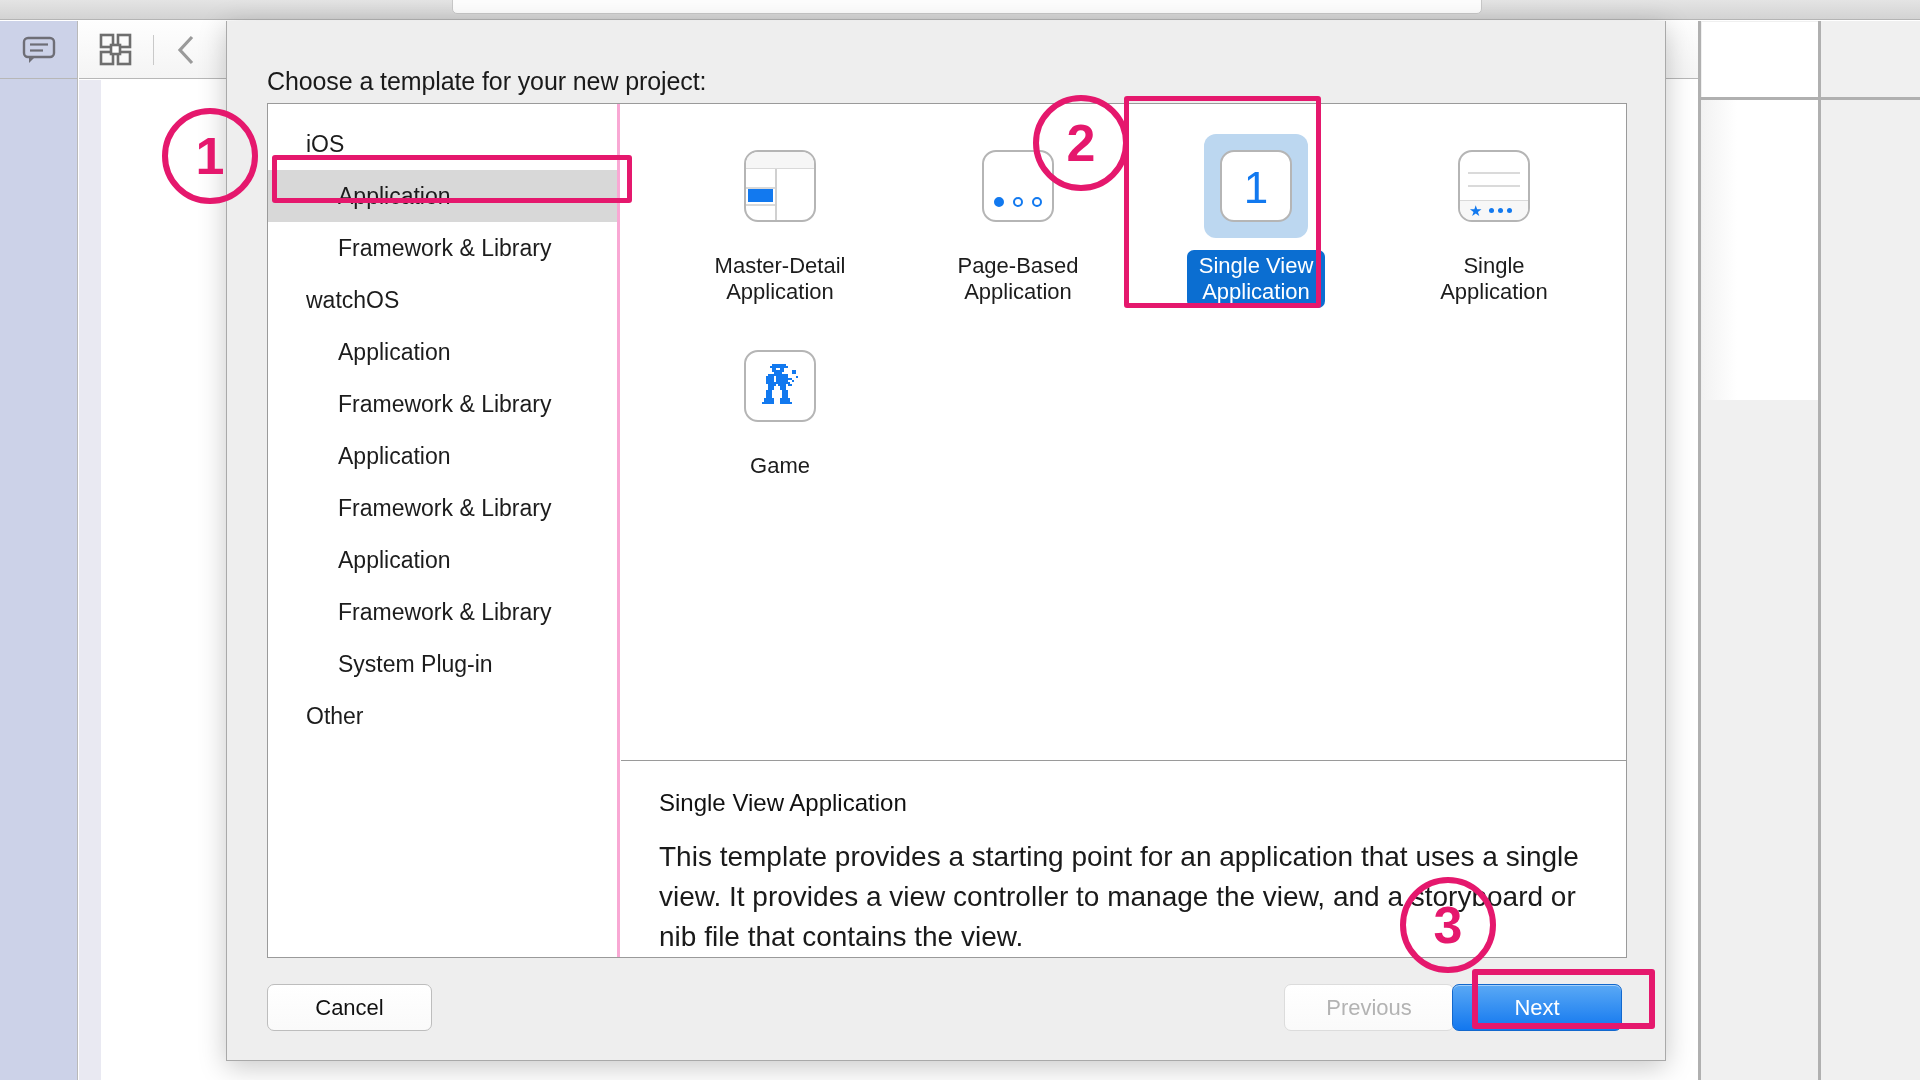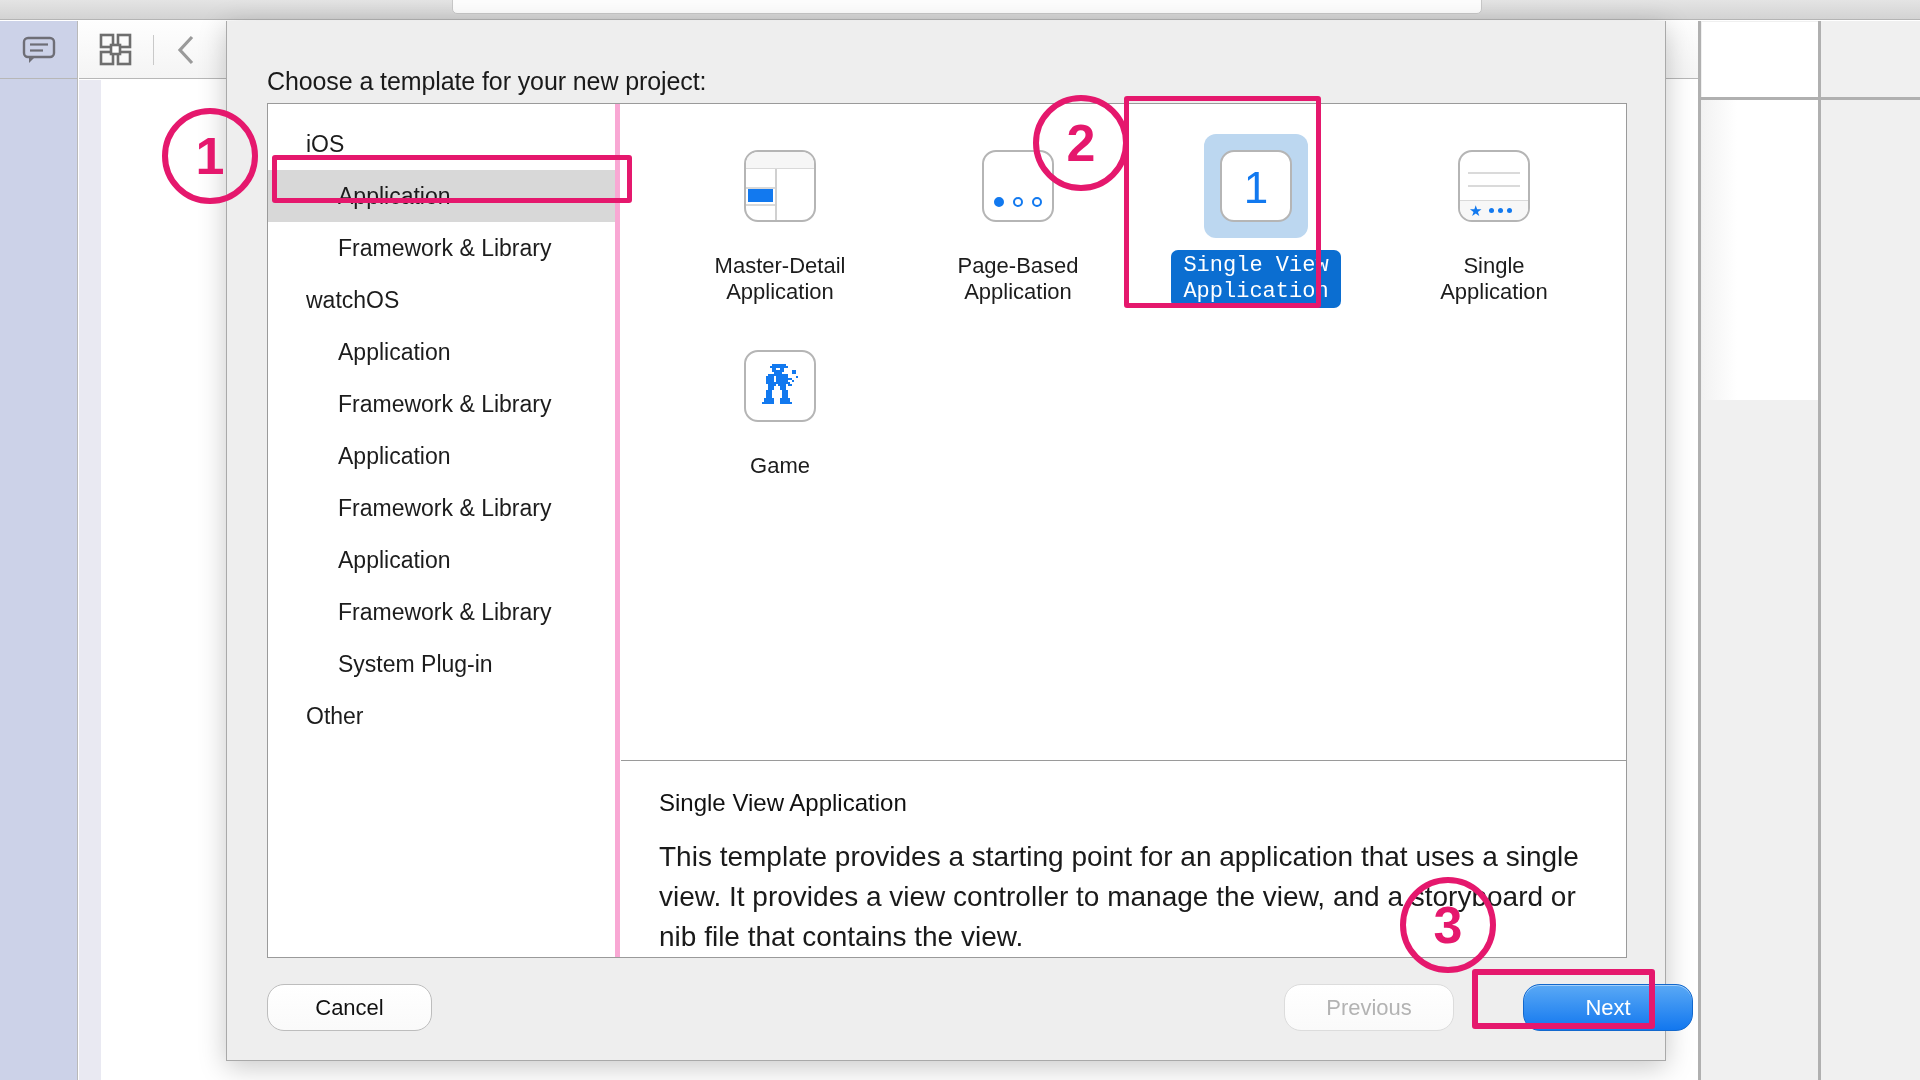--- a/index.html
+++ b/index.html
@@ -93,21 +93,21 @@
     position: absolute; left: 40px; top: 82px;
     width: 1360px; height: 855px;
     background: #ffffff;
     border: 1px solid #9a9a9a;
   }
 
   
   .tmpl-sidebar {
     position: absolute; left: 0; top: 0; width: 352px; height: 100%;
     background: #ffffff;
-    border-right: 5px solid #f9a8d4;
+    border-right: 3px solid #f9a8d4;
     padding-top: 14px;
   }
   .grp-row { height: 52px; display: flex; align-items: center; font-size: 23px; color: #1c1c1c; }
   .grp-row.group { padding-left: 38px; }
   .grp-row.child { padding-left: 70px; }
   .grp-row.selected { background: #d8d8d8; }
 
   
   .tmpl-grid {
     position: absolute; left: 353px; top: 0; right: 0;
@@ -125,21 +125,21 @@
     display: flex; align-items: center; justify-content: center;
     border-radius: 12px;
     margin-top: 4px;
   }
   .tmpl-cell.selected .tmpl-icon-wrap { background: #bcd7f0; }
   .tmpl-label {
     margin-top: 12px; text-align: center;
     font-size: 22px; line-height: 1.18; color: #1c1c1c;
     padding: 3px 12px; border-radius: 7px;
   }
-  .tmpl-cell.selected .tmpl-label { background: #0b6ed1; color: #ffffff; font-family: Liberation Mono, monospace; }
+  .tmpl-cell.selected .tmpl-label { background: #0b6ed1; color: #ffffff; }
 
   .icon-card {
     width: 72px; height: 72px;
     border: 2px solid #b5b5b5; border-radius: 14px;
     background: #ffffff; position: relative; overflow: hidden;
   }
 
   
   .md-head { position: absolute; left:0; top:0; right:0; height: 17px; background:#f6f6f6; border-bottom:1px solid #d9d9d9; }
   .md-vline { position: absolute; left: 29px; top: 17px; bottom: 0; width: 1.5px; background: #d0d0d0; }
@@ -170,35 +170,35 @@
   .desc {
     position: absolute; left: 353px; top: 656px; right: 0; bottom: 0;
     border-top: 1px solid #9a9a9a;
     padding: 28px 44px 0 38px;
   }
   .desc-title { font-size: 24px; color:#111; margin-bottom: 20px; }
   .desc-body { font-size: 28px; line-height: 1.42; color:#1a1a1a; max-width: 980px; }
 
   
   .btn {
-    position: absolute; height: 47px; border-radius: 17px;
+    position: absolute; height: 47px; border-radius: 7px;
     font-size: 22px; display: flex; align-items: center; justify-content: center;
   }
   .btn-cancel {
     left: 40px; top: 963px; width: 165px;
     background: linear-gradient(to bottom,#ffffff,#fafafa);
     border: 1px solid #bdbdbd; color: #111;
   }
   .btn-prev {
     left: 1057px; top: 963px; width: 170px;
     background: linear-gradient(to bottom,#ffffff,#fafafa);
     border: 1px solid #dcdcdc; color: #b3b3b3;
   }
   .btn-next {
-    left: 1296px; top: 963px; width: 170px;
+    left: 1225px; top: 963px; width: 170px;
     background: linear-gradient(to bottom,#5aa9f5,#1277ef);
     border: 1px solid #1268cd; color: #ffffff;
     box-shadow: inset 0 1px 0 rgba(255,255,255,.45);
   }
 
   
   .anno-circle {
     position: absolute; border-radius: 50%;
     display: flex; align-items: center; justify-content: center;
     font-size: 52px; font-weight: bold;

